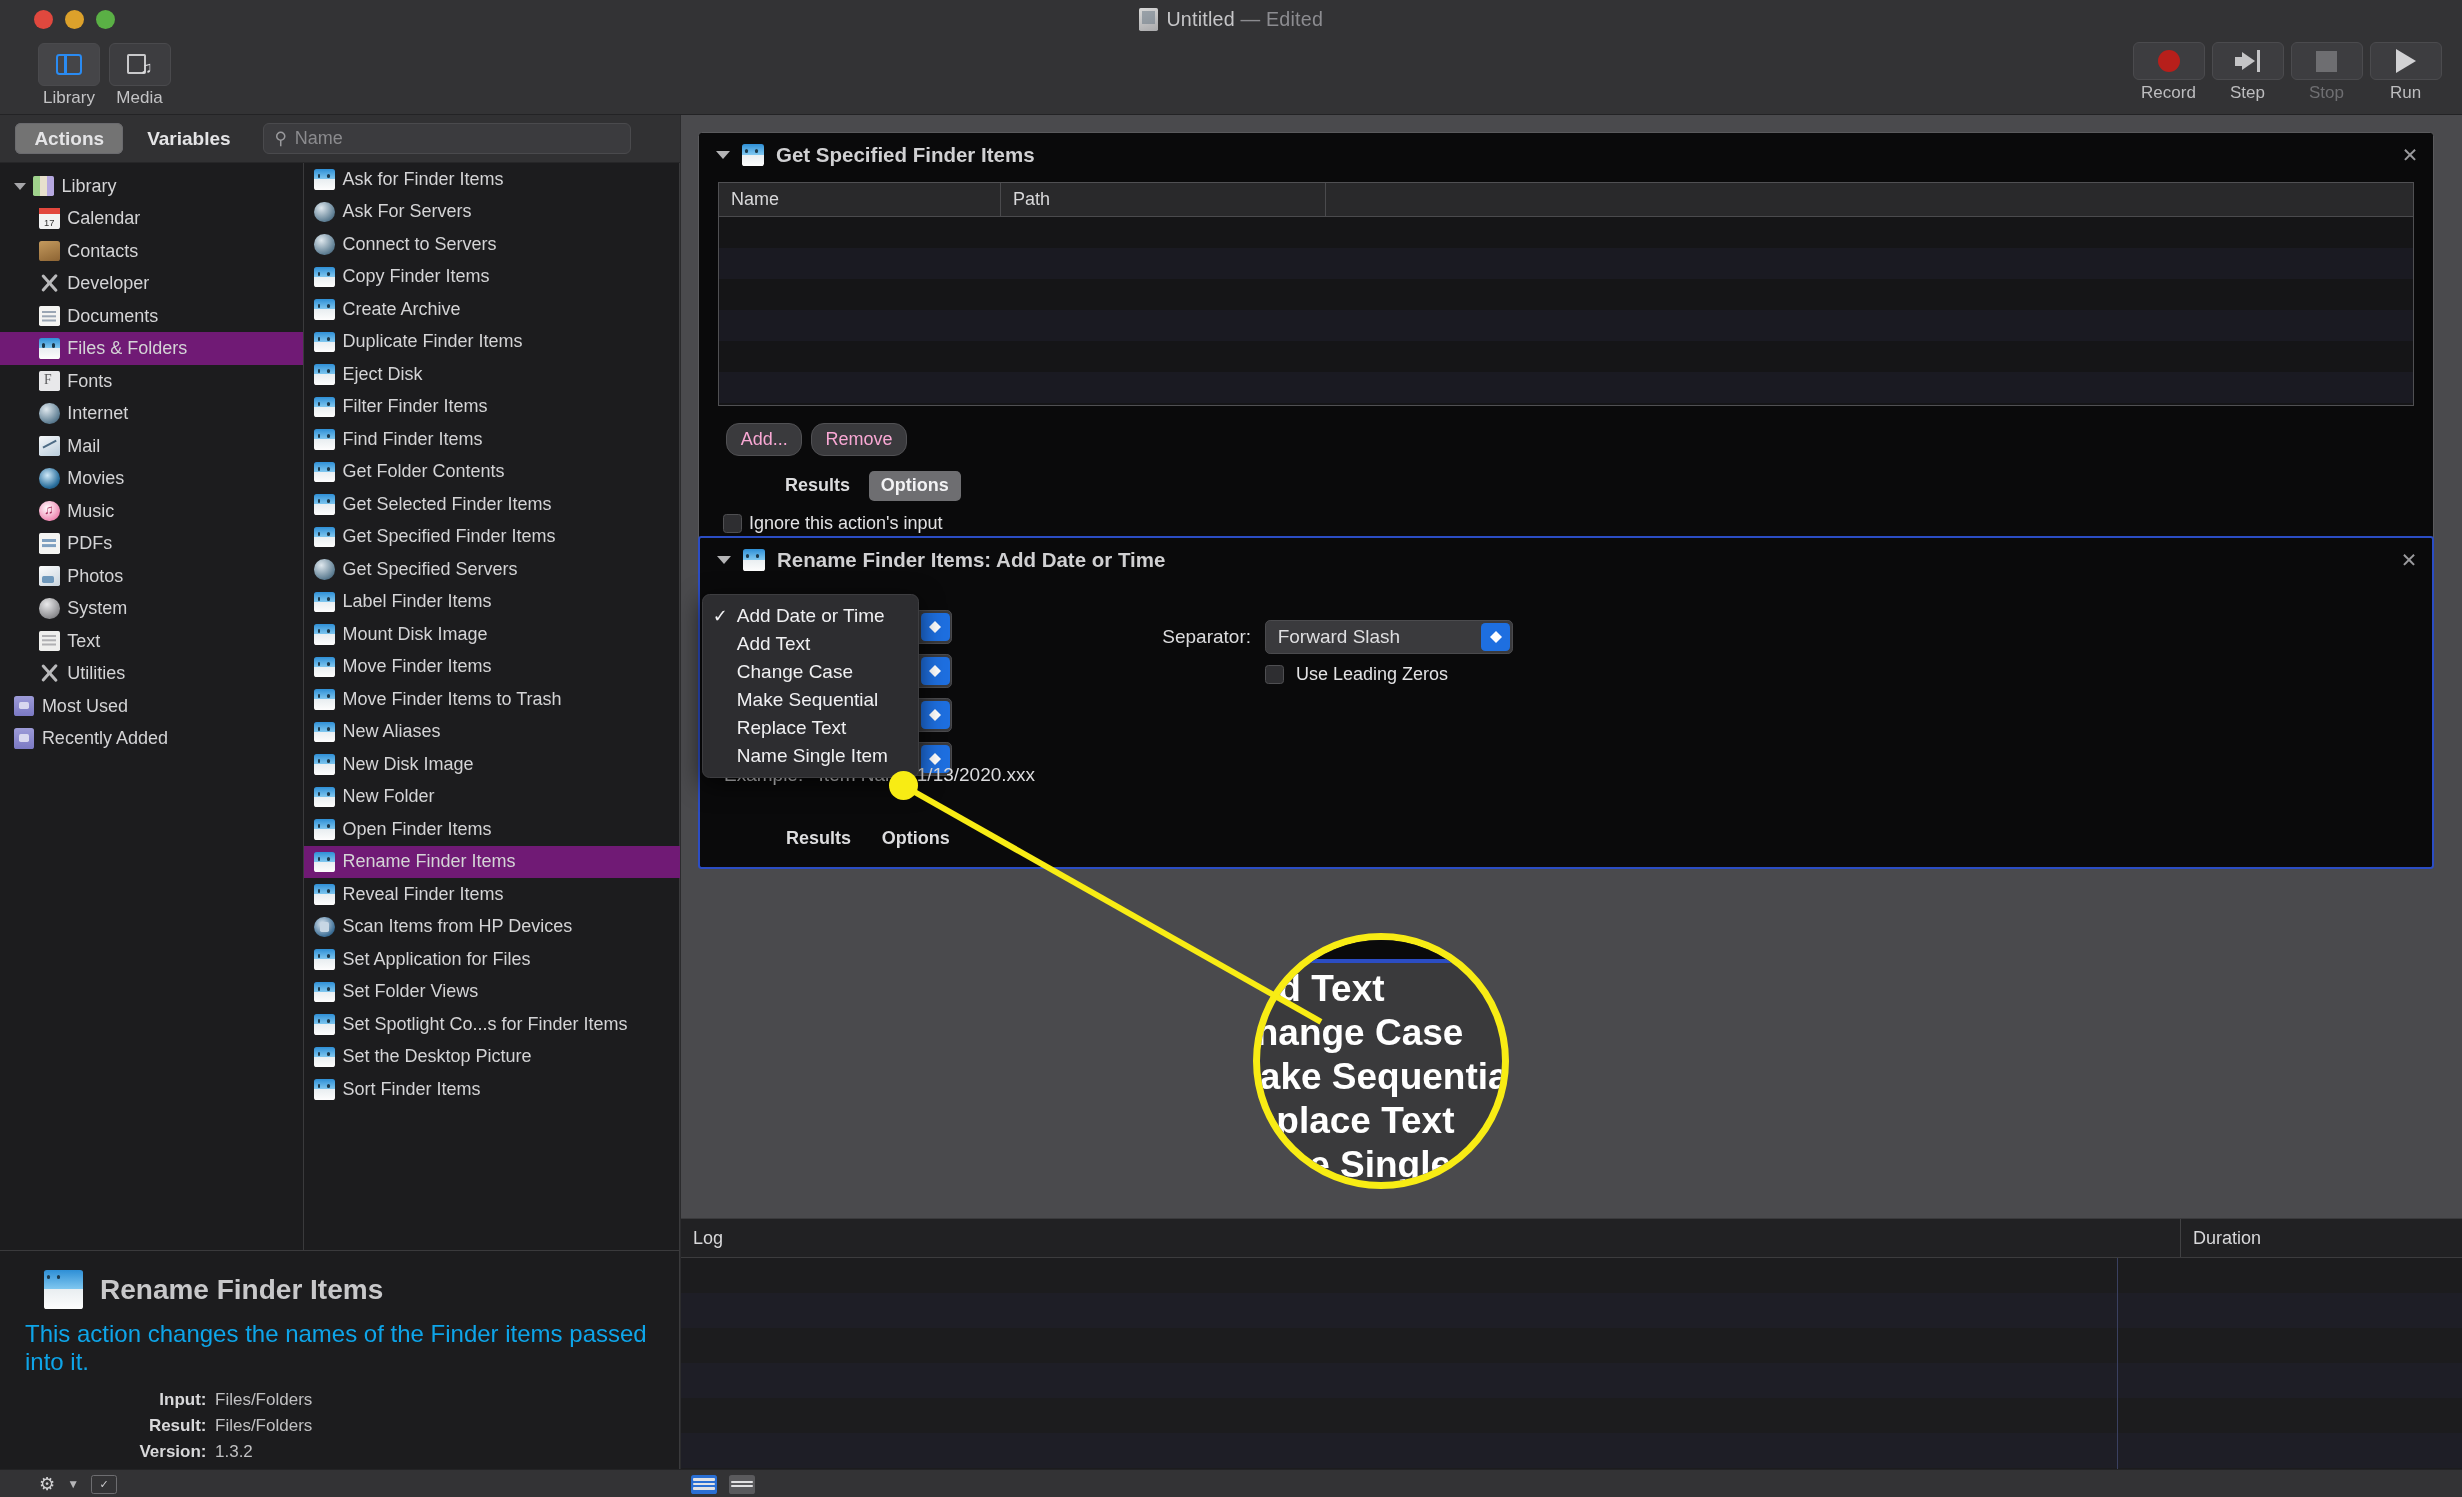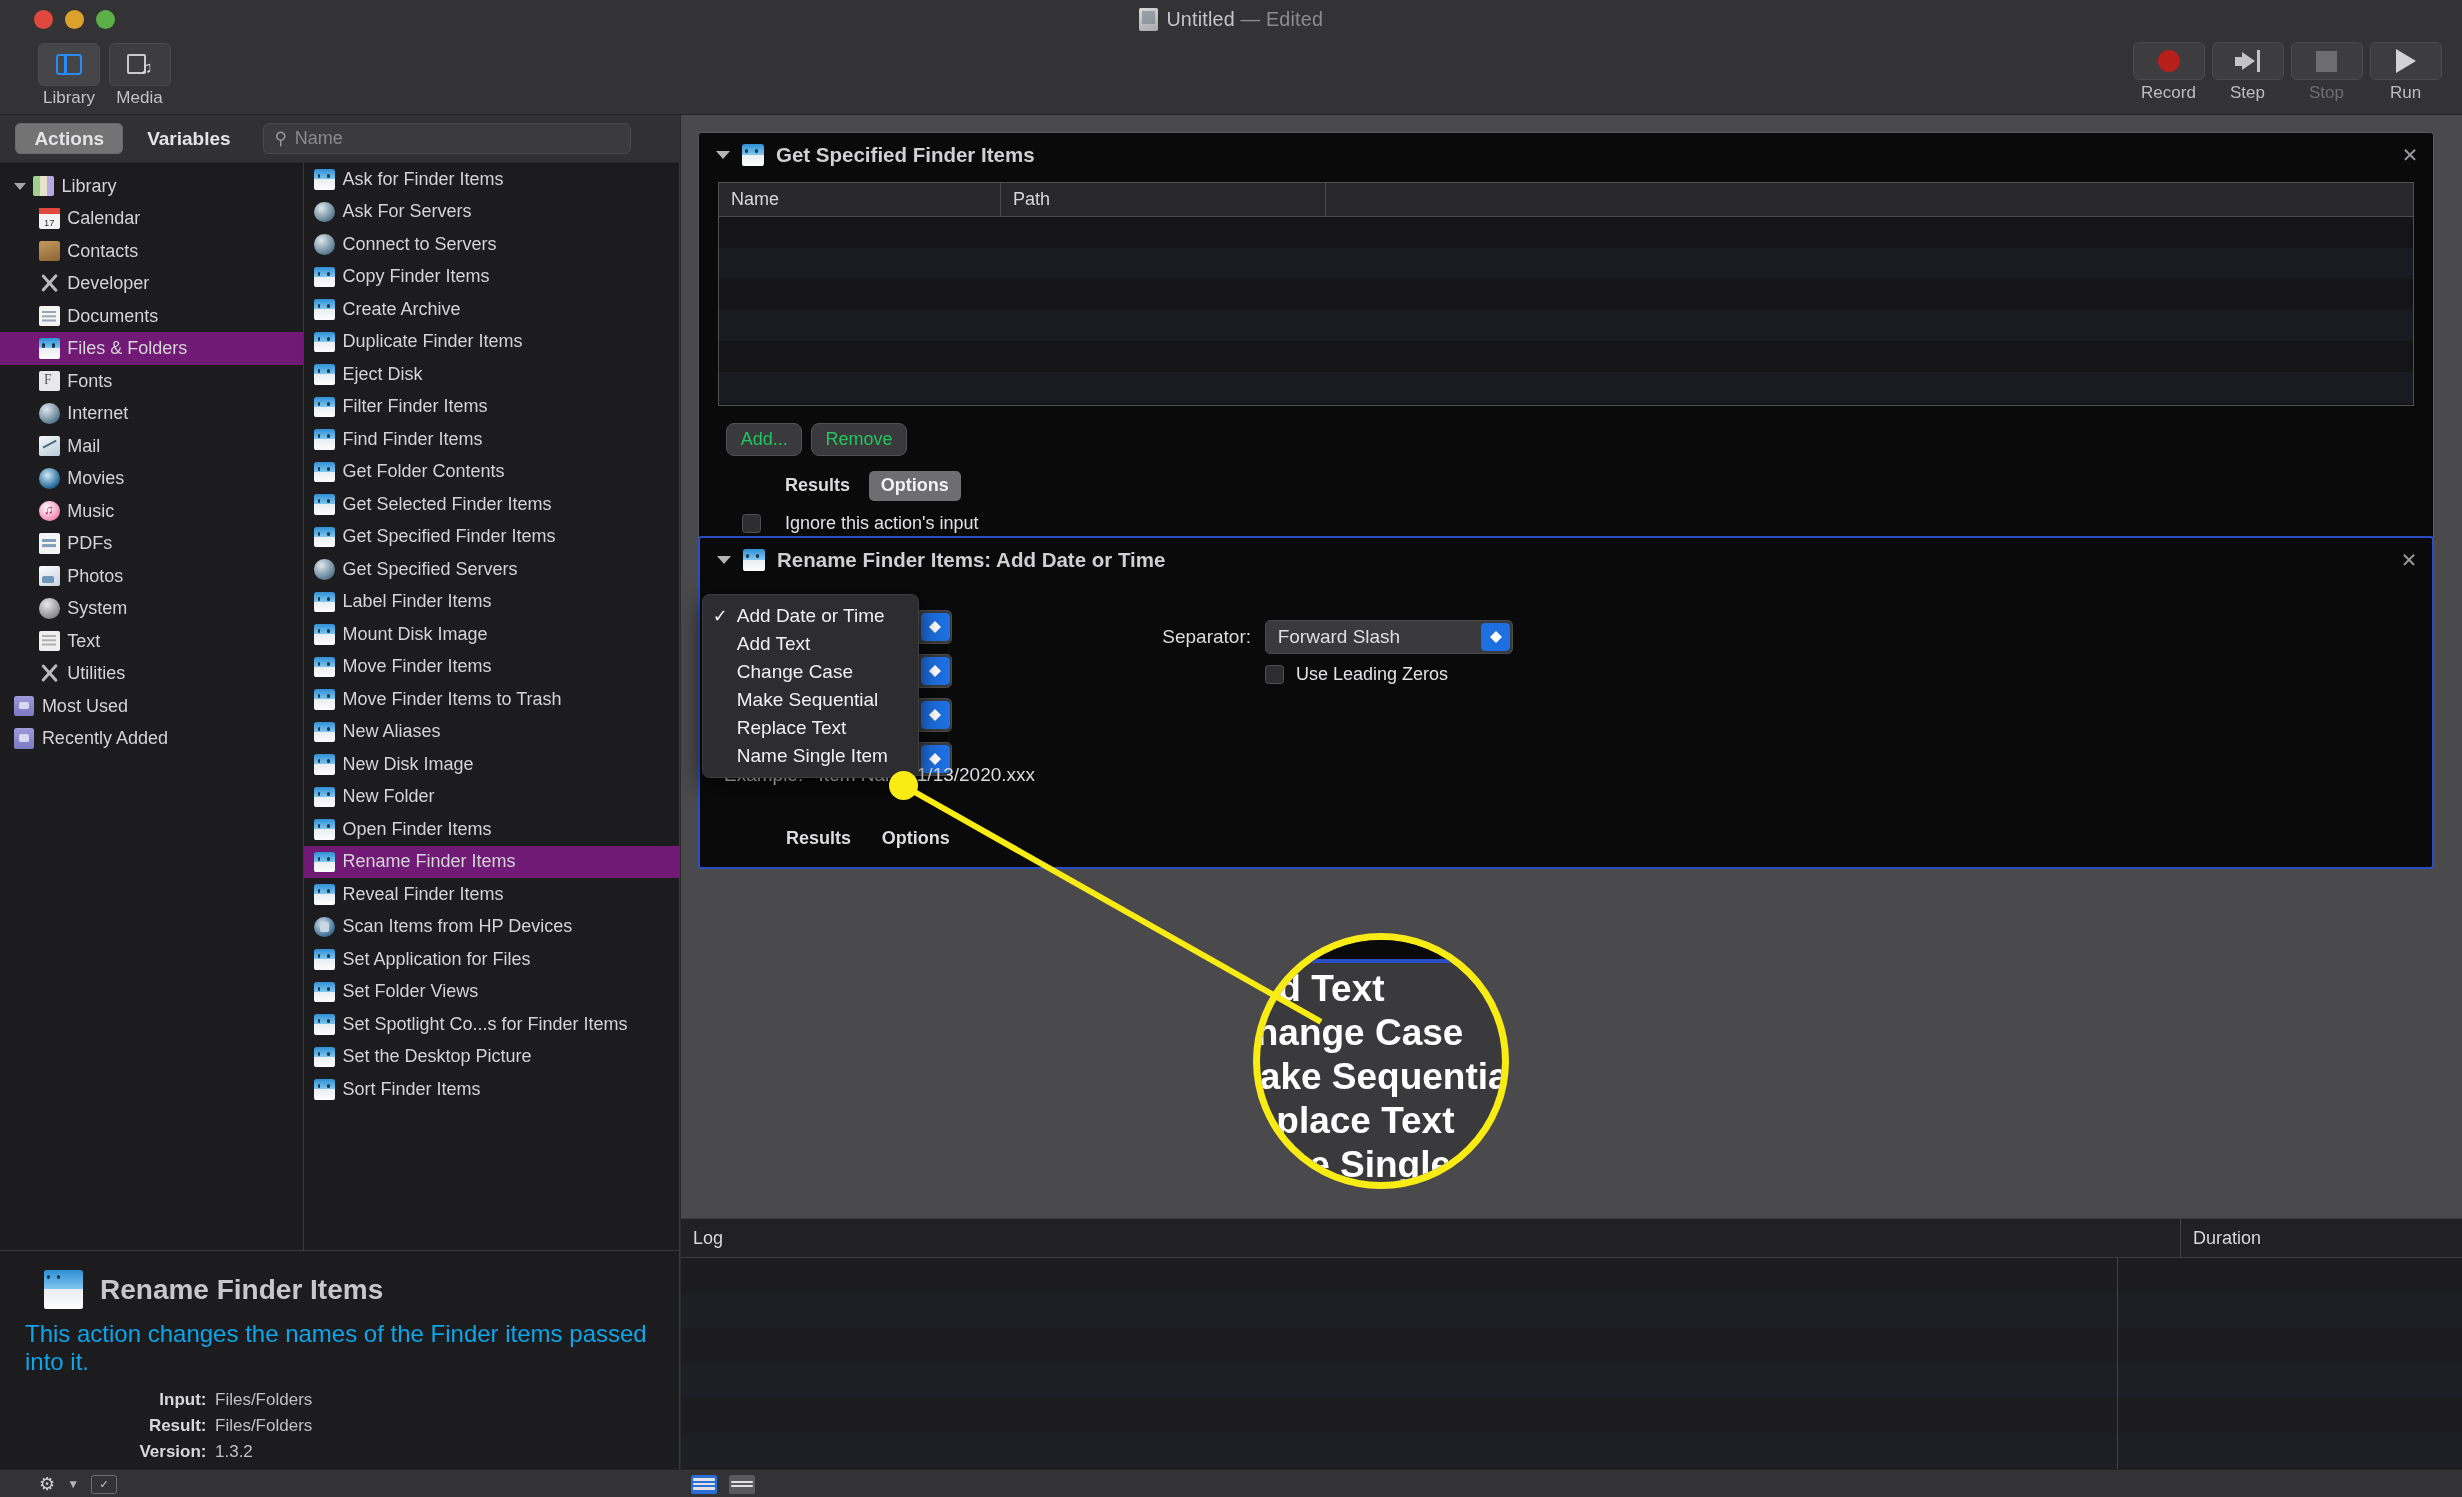--- a/index.html
+++ b/index.html
@@ -277,29 +277,29 @@
   .th.name { width: 282px; }
   .th.path { width: 325px; }
   .th.rest { flex:1; border-right:none; }
   .tbody { height: 188px; }
   .trow { height: 31px; }
   .trow.alt { background: #1a1a22; }
 
   .btnrow { margin: 17px 0 0 27px; display:flex; gap: 8.5px; }
   .btn {
     height: 32.5px; padding: 0 13.7px; background:#3a3a3d;
-    border:0.9px solid #515154; border-radius:8px;
-    color:#22c55e; font-size:18px; display:flex; align-items:center;
+    border:0.9px solid #515154; border-radius:13px;
+    color:#f9a8d4; font-size:18px; display:flex; align-items:center;
   }
 
   .tabsm { margin: 15.4px 0 0 74px; display:flex; gap:6.8px; align-items:center;}
   .tabm { color:#dcdcde; font-size:18px; font-weight:bold; padding:4.3px 12px; border-radius:5.1px; }
   .tabm.on { background:#6e6e71; color:#f2f2f4;}
 
-  .chkrow { margin-left: 43px; margin-top: 12px; display:flex; align-items:center; gap:24px;}
+  .chkrow { margin-left: 24px; margin-top: 12px; display:flex; align-items:center; gap:7px;}
   .chk { width:19px;height:19px;border-radius:3.4px;background:#2e2e31;border:0.9px solid #4f4f52; flex:none;}
   .chk.on { background:#1e6fe0; border-color:#1e6fe0; position:relative;}
   .chk.on::after{content:"";position:absolute;left:6px;top:1.7px;width:5.1px;height:10.3px;border:solid #fff;border-width:0 2.6px 2.6px 0;transform:rotate(42deg);}
   .chklabel { color:#e2e2e4; font-size:18px;}
   .chklabel.dim { color:#7b7b7e;}
 
   .connector {
     position:absolute; left: 1552px; top: 598px;
     width: 0; height: 0;
     border-left: 20.5px solid transparent; border-right: 20.5px solid transparent;

